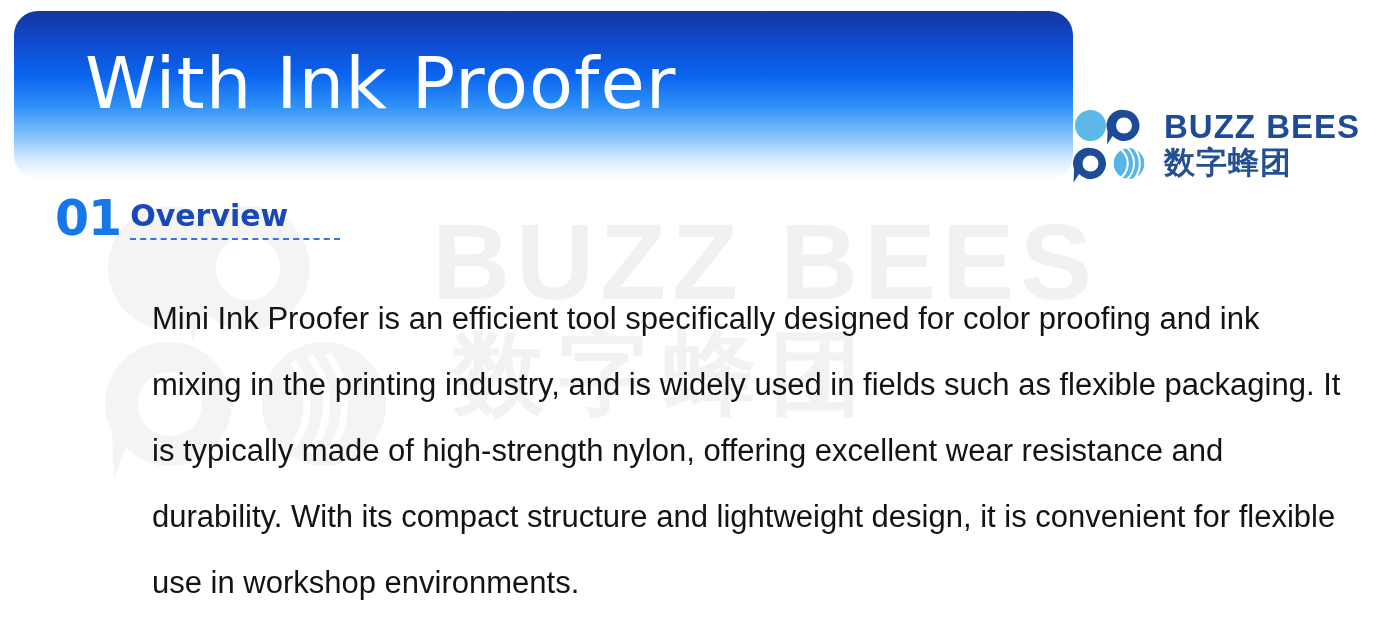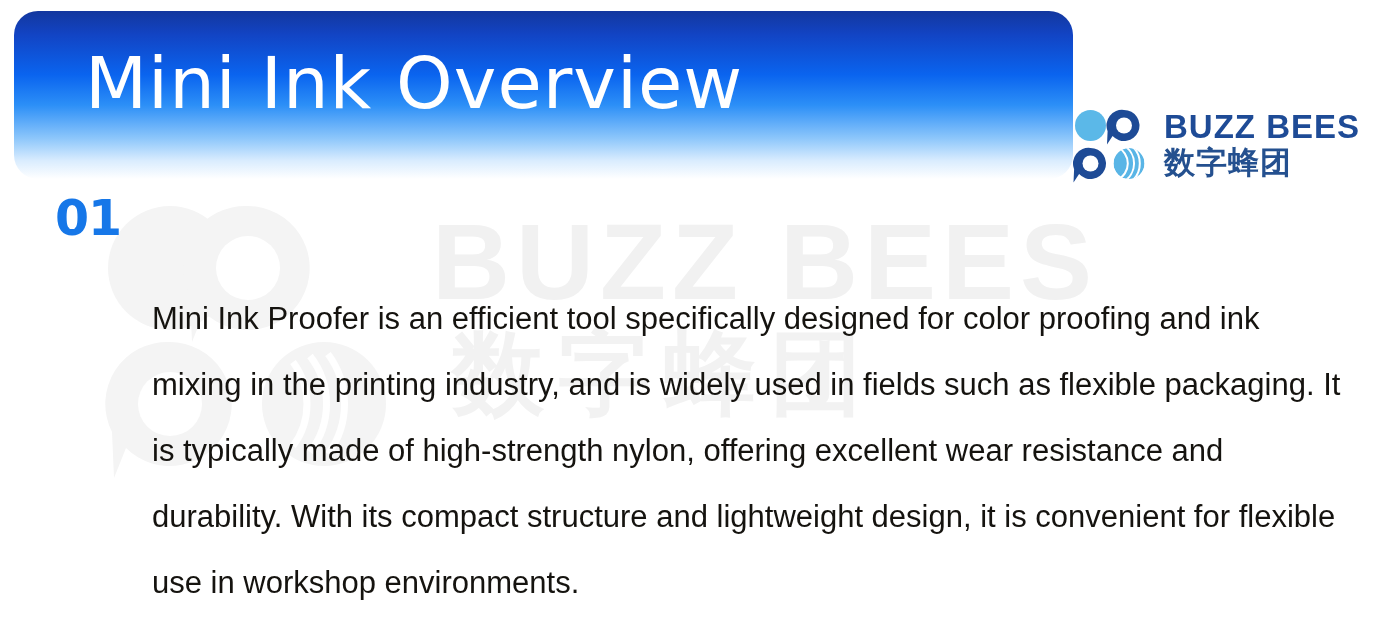--- a/index.html
+++ b/index.html
@@ -219,21 +219,21 @@
         <path d="M222 166 a78 78 0 0 1 0 96"></path>
         <path d="M240 164 a84 84 0 0 1 0 100"></path>
       </g>
     </svg>
 
     <div class="wm-text-en">BUZZ BEES</div>
     <div class="wm-text-cn">数字蜂团</div>
   </div>
 
   <div id="header-banner">
-    <div id="page-title">Mini Ink Overview</div>
+    <div id="page-title">With Ink Proofer</div>
   </div>
 
   <div id="brand-lockup">
 
     <svg id="brand-mark" viewBox="0 0 86 76">
 
       <circle cx="18.5" cy="18.5" r="15.5" fill="#5bb8e8"></circle>
 
       <path d="M52 3 a15.5 15.5 0 1 1 -11.4 26 l-5.6 8.6 l0.6 -13.4 a15.5 15.5 0 0 1 16.4 -21.2 z" fill="#1e4b96"></path>
       <circle cx="52" cy="18.5" r="8" fill="#ffffff"></circle>
@@ -258,17 +258,21 @@
     </svg>
 
     <div id="brand-wordmark">
       <div id="brand-name-en">BUZZ BEES</div>
       <div id="brand-name-cn">数字蜂团</div>
     </div>
   </div>
 
   <div id="section-header">
     <div id="section-number">01</div>
+    <div id="section-title-wrap">
+      <div id="section-title">Overview</div>
+      <div id="section-underline"></div>
+    </div>
   </div>
 
   <div id="overview-body">Mini Ink Proofer is an efficient tool specifically designed for color proofing and ink mixing in the printing industry, and is widely used in fields such as flexible packaging. It is typically made of high-strength nylon, offering excellent wear resistance and durability. With its compact structure and lightweight design, it is convenient for flexible use in workshop environments.</div>
 
 </div>
 
 </body></html>

